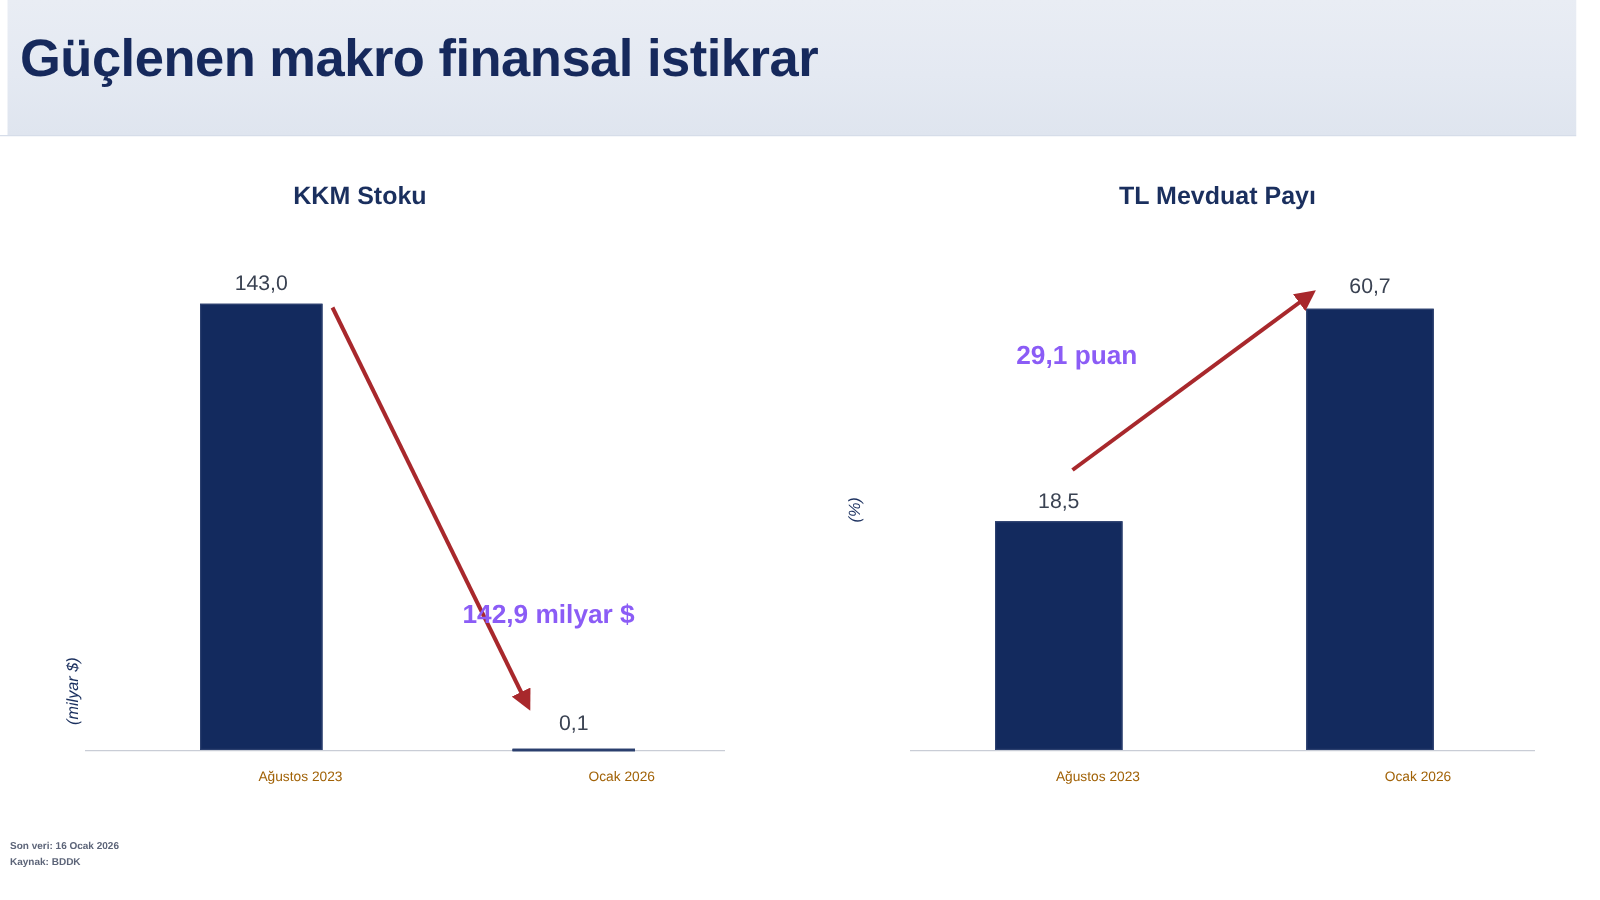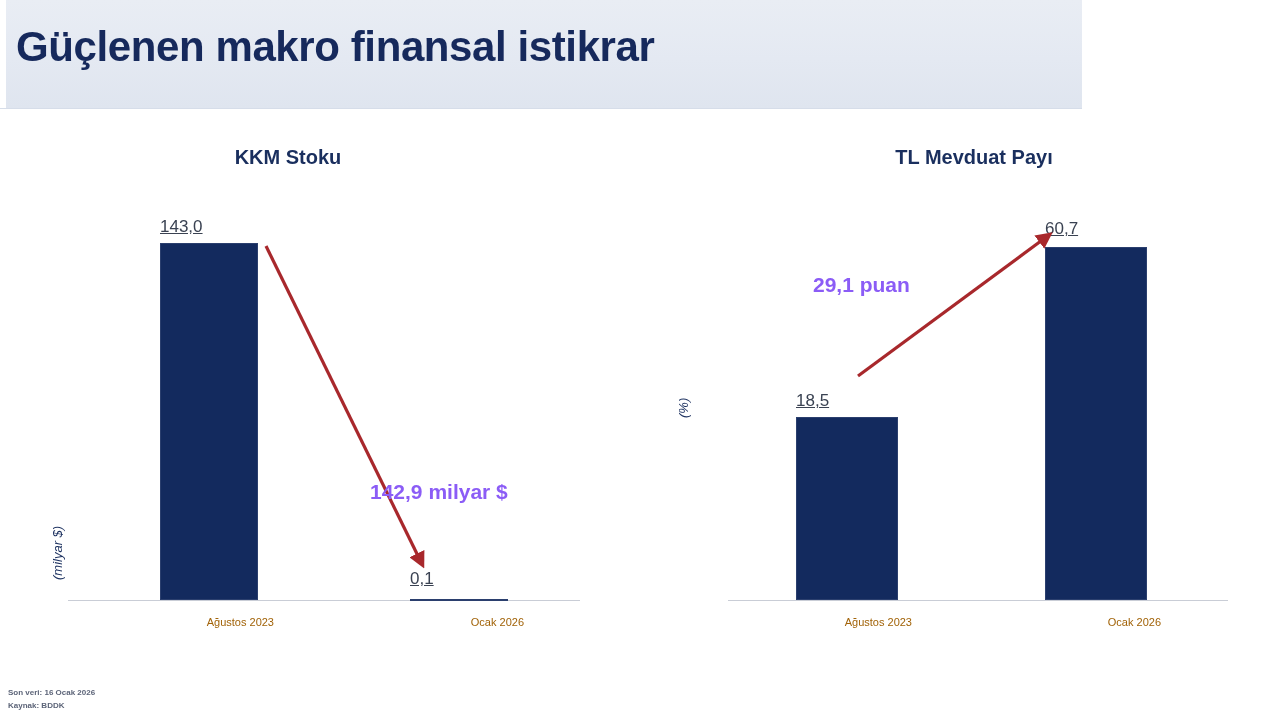--- a/index.html
+++ b/index.html
@@ -13,21 +13,21 @@
     font-family: "Liberation Sans", sans-serif;
     overflow: hidden;
     position: relative;
   }
 
   
   #header-band {
     position: absolute;
     left: 0;
     top: 0;
-    width: 1082px;
+    width: 1261px;
     height: 108px;
     background: linear-gradient(to bottom, #e9edf4 0%, #e4e9f2 55%, #dfe5ef 100%);
     border-bottom: 1px solid #d6dde9;
   }
   #header-band::before {
     content: "";
     position: absolute;
     left: 0; top: 0;
     width: 6px; height: 108px;
     background: #ffffff;
@@ -74,23 +74,22 @@
     position: absolute;
     background: #132a5e;
     border: 1px solid #2b3f6e;
     box-sizing: border-box;
   }
 
   .bar-value {
     position: absolute;
     font-size: 17px;
     color: #3a4252;
-    text-align: left;
-    white-space: nowrap;
-    text-decoration: underline;
+    text-align: center;
+    white-space: nowrap;
   }
 
   .cat-label {
     position: absolute;
     font-size: 11px;
     color: #a16207;
     text-align: right;
     white-space: nowrap;
   }
 
@@ -118,21 +117,21 @@
     top: 0;
     width: 640px;
     height: 560px;
     pointer-events: none;
   }
 
   
   #footer-note {
     position: absolute;
     left: 8px;
-    bottom: 8px;
+    bottom: 24px;
     font-size: 8px;
     font-weight: bold;
     line-height: 13px;
     color: #5c6478;
   }
   #footer-note div { white-space: nowrap; }
 </style>
 </head>
 <body>
 

